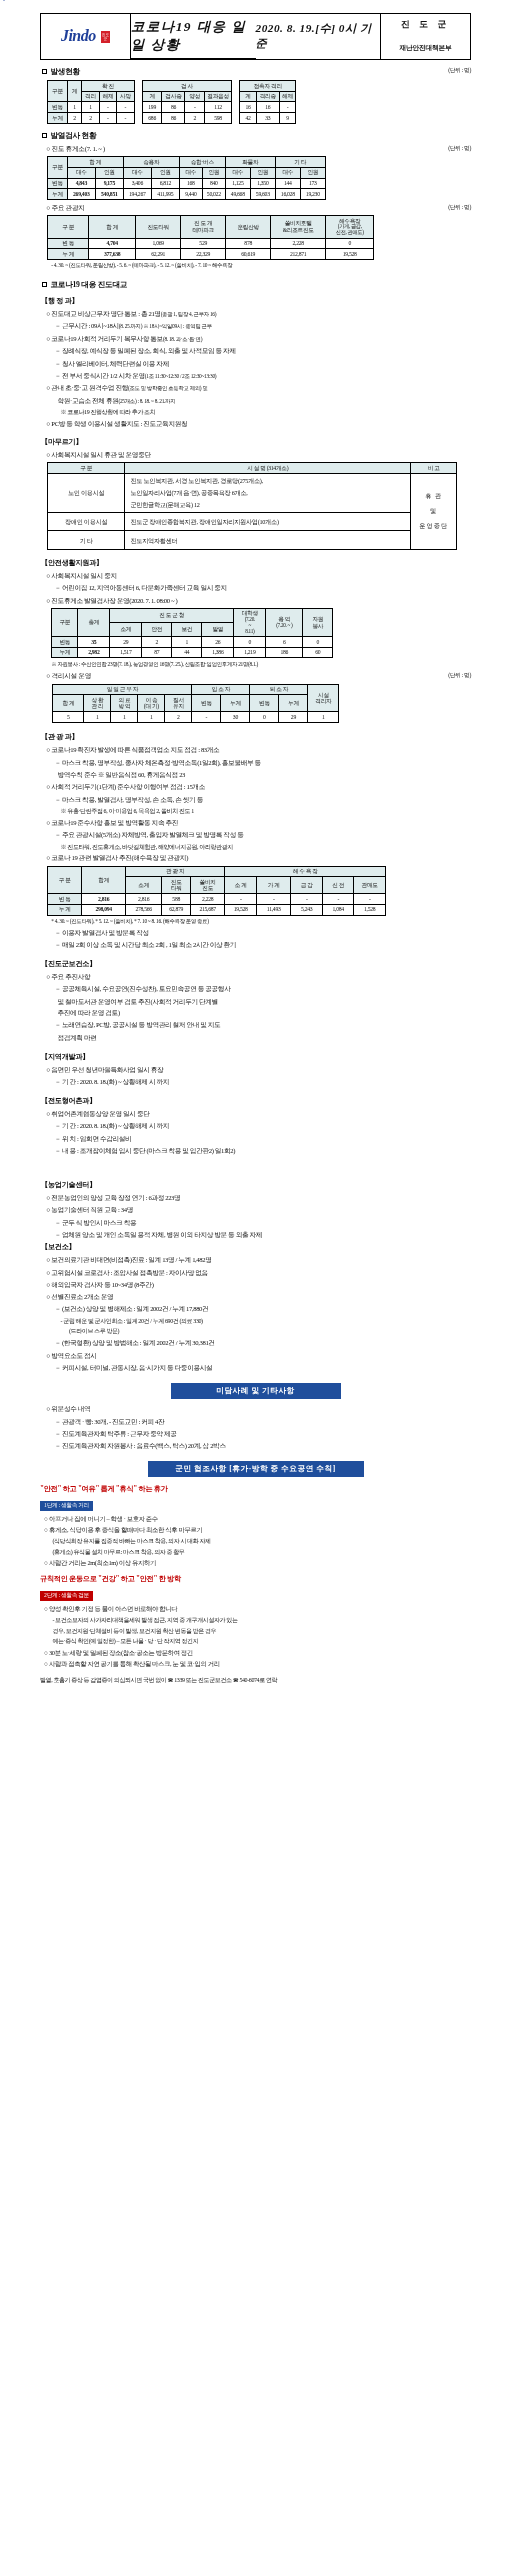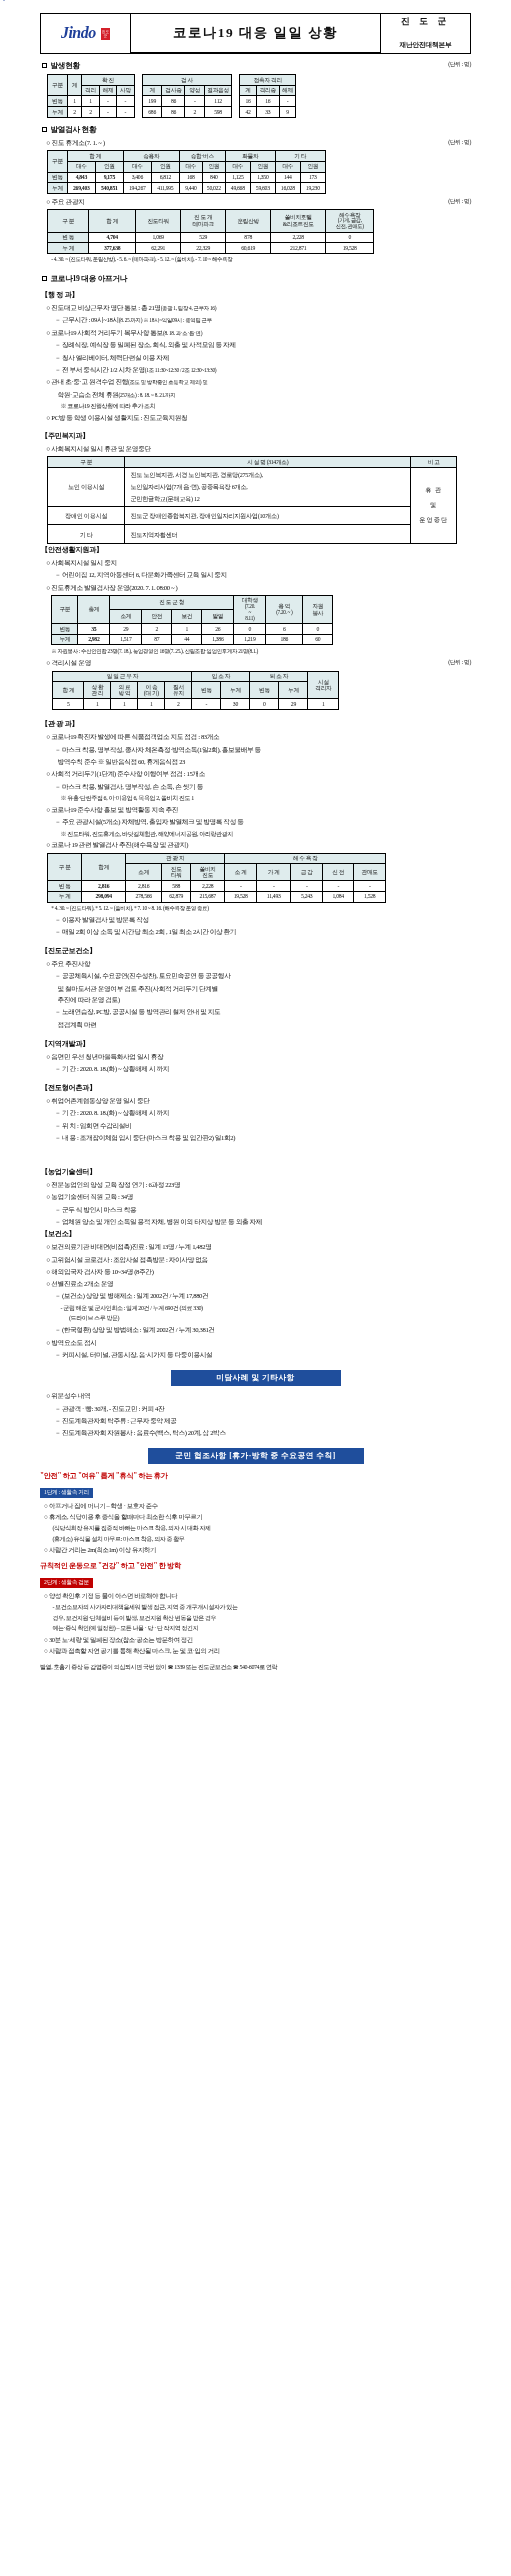--- a/index.html
+++ b/index.html
@@ -14,21 +14,21 @@
   .page { width:511px; padding: 13.4px 40px 20.6px 40px; }
 
   
   .masthead { display:flex; border:1px solid #000; width:100%; margin-bottom: 3.1px; }
   .mh-logo { width:90px; border-right:0.5px solid #000; display:flex; align-items:center; justify-content:center; padding:3.1px 2.1px; }
   .logo-wrap { display:flex; align-items:flex-end; gap:5px; }
   .logo-word { font-family:"Liberation Serif", serif; font-style:italic; font-weight:bold; font-size:16px; color:#1f3f99; letter-spacing:-0.5px; line-height:1; position:relative; }
   .logo-swoosh { position:absolute; top:-8.2px; left:3.1px; width:42px; height:8.8px; }
   .logo-sq { width:9.3px; height:12.4px; background:#d4202a; display:inline-block; position:relative; top:-1px; }
   .logo-sq span { color:#fff; font-size:3.6px; font-style:normal; font-weight:normal; display:block; line-height:4.1px; text-align:center; padding-top:1.5px; font-family:"Liberation Sans", sans-serif; }
-  .mh-center { flex:1; display:flex; flex-direction:row; }
+  .mh-center { flex:1; display:flex; flex-direction:row;font-style:italic; }
   .mh-title { flex:1; border-bottom:0.5px solid #000; display:flex; align-items:center; justify-content:center;
               font-size:13.4px; font-weight:bold; letter-spacing:1.5px; padding:4.1px 0 3.1px; }
   .mh-date { flex:1; display:flex; align-items:center; justify-content:center; font-size:11.3px; font-weight:bold; letter-spacing:0.5px; padding:3.1px 0 4.1px; }
   .mh-right { width:90px; border-left:0.5px solid #000; display:flex; flex-direction:column; align-items:center; justify-content:center; padding:2.1px; }
   .mh-org { font-size:8.8px; font-weight:bold; letter-spacing:3.6px; margin-bottom:13px; }
   .mh-dept { font-size:6.7px; font-weight:bold; letter-spacing:-0.2px; }
 
   
   .h-square { font-size:7.7px; font-weight:bold; margin:7.2px 0 3.6px 2.1px; letter-spacing:-0.3px; }
   .h-square .box { display:inline-block; width:5.2px; height:5.2px; border:0.7px solid #000; margin-right:3.1px; }
@@ -83,20 +83,21 @@
           <path d="M2 14 C18 2, 40 2, 56 8 C64 11, 72 12, 80 8" stroke="#1f3f99" stroke-width="5" fill="none" stroke-linecap="round"></path>
           <path d="M56 8 C64 11, 72 12, 80 8" stroke="#e8a33d" stroke-width="5" fill="none" stroke-linecap="round"></path>
         </svg>
         <span class="logo-sq">
             <span>진도군</span>
           </span>
       </div>
     </div>
     <div class="mh-center">
       <div class="mh-title">코로나19 대응 일일 상황</div>
+      <div class="mh-date">2020. 8. 19.[수]  0시 기준</div>
     </div>
     <div class="mh-right">
       <div class="mh-org">진 도 군</div>
       <div class="mh-dept">재난안전대책본부</div>
     </div>
   </div>
 
   <div class="h-square clearfix">
     <span class="box"></span><span>발생현황</span>
     <span class="unit">(단위 : 명)</span>
@@ -277,36 +278,36 @@
       <td>22,329</td>
       <td>60,619</td>
       <td>212,871</td>
       <td>19,528</td>
     </tr>
   </tbody>
     </table>
   <div class="tbl-note">- 4. 30. ~ (진도타워, 운림산방),    - 5. 6. ~ (테마파크),    - 5. 12. ~ (쏠비치), - 7. 10 ~ 해수욕장</div>
 
   <div class="h-square" style="margin-top:10.3px">
-    <span class="box"></span><span>코로나19 대응 아프거나</span>
+    <span class="box"></span><span>코로나19 대응 진도대교</span>
   </div>
 
   <div class="h-dept">【행 정 과】</div>
   <div class="li1"><span class="o">○</span><span>진도대교 비상근무자 명단 통보 : 총 21명</span><span class="note">(총괄 1, 팀장 4, 근무자 16)</span></div>
   <div class="li2">－ <span>근무시간 : 09시~18시</span><span class="note">(8. 25.까지) ※ 18시~익일09시 : 용역팀 근무</span></div>
   <div class="li1"><span class="o">○</span><span>코로나19 사회적 거리두기 복무사항 통보</span><span class="note">(8. 18. 과·소·읍·면)</span></div>
   <div class="li2">－ <span>장례식장, 예식장 등 밀폐된 장소, 회식, 외출 및 사적모임 등 자제</span></div>
   <div class="li2">－ <span>청사 엘리베이터, 체력단련실 이용 자제</span></div>
   <div class="li2">－ <span>전 부서 중식시간 1/2 시차 운영</span><span class="note">(1조 11:30~12:30 / 2조 12:30~13:30)</span></div>
   <div class="li1"><span class="o">○</span><span>관내 초·중·고 원격수업 진행</span><span class="note">(조도 및 방학중인 초등학교 제외) 및</span></div>
   <div class="cont"><span>학원·교습소 전체 휴원</span><span class="note">(25개소) : 8. 18. ~ 8. 21.까지</span></div>
   <div class="li3">※ 코로나19 진행상황에 따라 추가 조치</div>
   <div class="li1"><span class="o">○</span><span>PC방 등 학생 이용시설 생활지도 : 진도교육지원청</span></div>
 
-  <div class="h-dept" style="margin-top:8.2px">【주민복지과】</div>
+  <div class="h-dept" style="margin-top:8.2px">【마무르기】</div>
   <div class="li1"><span class="o">○</span><span>사회복지시설 일시 휴관 및 운영중단</span></div>
   <table class="t outer" style="margin-left:7.2px; width:410px">
     <tbody>
         <tr>
       <th style="width:77px">구      분</th>
       <th>시      설      명 (314개소)</th>
       <th style="width:46px">비  고</th>
     </tr>
     <tr>
       <td style="font-size:6.2px">노인 이용시설</td>
@@ -321,21 +322,21 @@
       <td style="font-size:6.2px; padding:5.2px 1px">장애인 이용시설</td>
       <td style="text-align:left; padding-left:5.2px; font-size:6.2px">진도군 장애인종합복지관, 장애인일자리지원사업(10개소)</td>
     </tr>
     <tr>
       <td style="font-size:6.2px; padding:5.2px 1px">기      타</td>
       <td style="text-align:left; padding-left:5.2px; font-size:6.2px">진도지역자활센터</td>
     </tr>
   </tbody>
     </table>
 
-  <div class="h-dept" style="margin-top:1px">【안전생활지원과】</div>
+  <div class="h-dept" style="margin-top:8px">【안전생활지원과】</div>
   <div class="li1"><span class="o">○</span><span>사회복지시설 일시 중지</span></div>
   <div class="li2">－ <span>어린이집 12, 지역아동센터 6, 다문화가족센터 교육 일시 중지</span></div>
   <div class="li1"><span class="o">○</span><span>진도휴게소 발열검사장 운영(2020. 7. 1. 08:00 ~ )</span></div>
 
   <table class="t outer" style="margin-left:11.3px">
     <tbody>
         <tr>
       <th rowspan="2" style="width:26px">구분</th>
       <th rowspan="2" class="bold-col" style="width:32px">총계</th>
       <th colspan="4">진 도 군 청</th>

